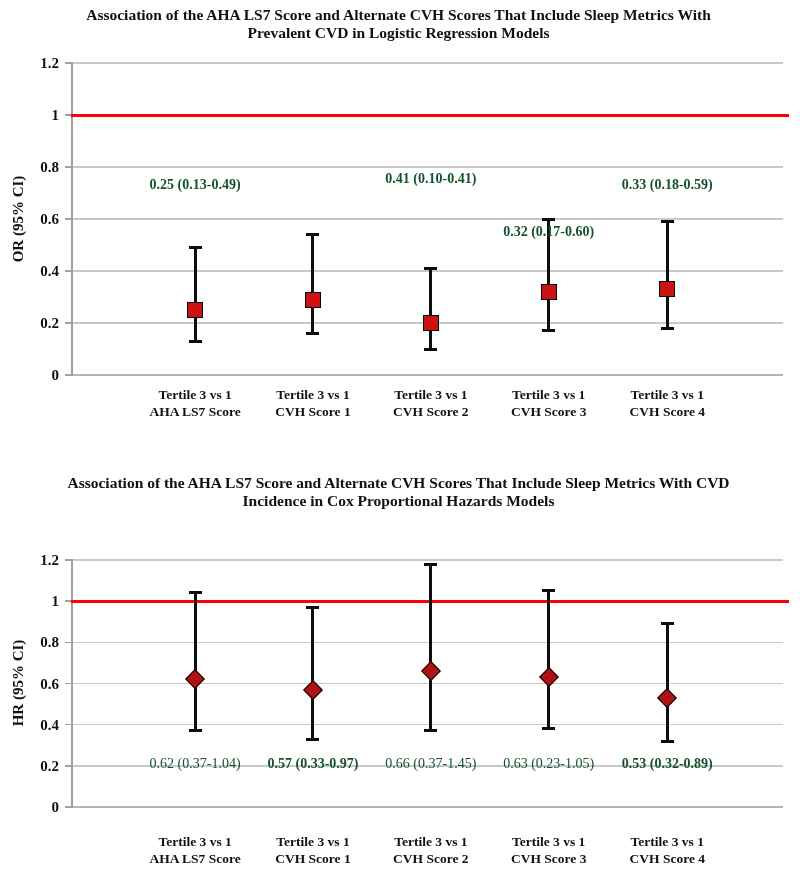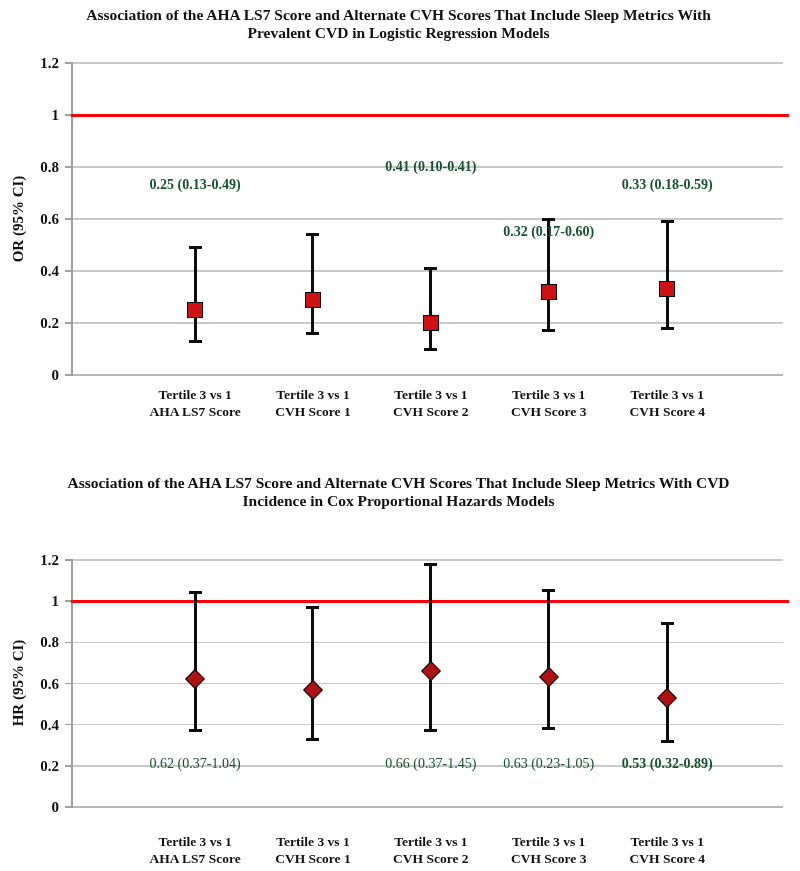--- a/index.html
+++ b/index.html
@@ -129,21 +129,21 @@
       <div class="eb-cap" style="left: 306.48px; width: 13px; top: 331.9px; height: 3px; background: rgb(13, 13, 13);"></div>
       <div class="marker square" style="left: 304.98px; top: 291.6px; width: 16px; height: 16px; background: rgb(206, 17, 17);"></div>
       <div class="cat-label" style="left: 232.98px; top: 386px;">
         <div>Tertile 3 vs 1</div>
         <div>CVH Score 1</div>
       </div>
       <div class="eb-line" style="left: 429.34px; width: 3px; top: 268.4px; height: 80.6px; background: rgb(13, 13, 13);"></div>
       <div class="eb-cap" style="left: 424.34px; width: 13px; top: 266.9px; height: 3px; background: rgb(13, 13, 13);"></div>
       <div class="eb-cap" style="left: 424.34px; width: 13px; top: 347.5px; height: 3px; background: rgb(13, 13, 13);"></div>
       <div class="marker square" style="left: 422.84px; top: 315px; width: 16px; height: 16px; background: rgb(206, 17, 17);"></div>
-      <div class="pt-label bold" style="left: 345.84px; top: 157px;">0.41 (0.10-0.41)</div>
+      <div class="pt-label bold" style="left: 345.84px; top: 169px;">0.41 (0.10-0.41)</div>
       <div class="cat-label" style="left: 350.84px; top: 386px;">
         <div>Tertile 3 vs 1</div>
         <div>CVH Score 2</div>
       </div>
       <div class="eb-line" style="left: 547.2px; width: 3px; top: 219px; height: 111.8px; background: rgb(13, 13, 13);"></div>
       <div class="eb-cap" style="left: 542.2px; width: 13px; top: 217.5px; height: 3px; background: rgb(13, 13, 13);"></div>
       <div class="eb-cap" style="left: 542.2px; width: 13px; top: 329.3px; height: 3px; background: rgb(13, 13, 13);"></div>
       <div class="marker square" style="left: 540.7px; top: 283.8px; width: 16px; height: 16px; background: rgb(206, 17, 17);"></div>
       <div class="pt-label bold" style="left: 463.7px; top: 175px; margin-top: 47px;">0.32 (0.17-0.60)</div>
       <div class="cat-label" style="left: 468.7px; top: 386px;">
@@ -193,20 +193,21 @@
       <div class="marker diamond" style="left: 188.12px; top: 212.383px; width: 14px; height: 14px; background: rgb(176, 17, 17);"></div>
       <div class="pt-label" style="left: 110.12px; top: 294px;">0.62 (0.37-1.04)</div>
       <div class="cat-label" style="left: 115.12px; top: 373px;">
         <div>Tertile 3 vs 1</div>
         <div>AHA LS7 Score</div>
       </div>
       <div class="eb-line" style="left: 311.48px; width: 3px; top: 147.342px; height: 131.733px; background: rgb(13, 13, 13);"></div>
       <div class="eb-cap" style="left: 306.48px; width: 13px; top: 145.842px; height: 3px; background: rgb(13, 13, 13);"></div>
       <div class="eb-cap" style="left: 306.48px; width: 13px; top: 277.575px; height: 3px; background: rgb(13, 13, 13);"></div>
       <div class="marker diamond" style="left: 305.98px; top: 222.675px; width: 14px; height: 14px; background: rgb(176, 17, 17);"></div>
+      <div class="pt-label bold" style="left: 227.98px; top: 294px;">0.57 (0.33-0.97)</div>
       <div class="cat-label" style="left: 232.98px; top: 373px;">
         <div>Tertile 3 vs 1</div>
         <div>CVH Score 1</div>
       </div>
       <div class="eb-line" style="left: 429.34px; width: 3px; top: 104.117px; height: 166.725px; background: rgb(13, 13, 13);"></div>
       <div class="eb-cap" style="left: 424.34px; width: 13px; top: 102.617px; height: 3px; background: rgb(13, 13, 13);"></div>
       <div class="eb-cap" style="left: 424.34px; width: 13px; top: 269.342px; height: 3px; background: rgb(13, 13, 13);"></div>
       <div class="marker diamond" style="left: 423.84px; top: 204.15px; width: 14px; height: 14px; background: rgb(176, 17, 17);"></div>
       <div class="pt-label" style="left: 345.84px; top: 294px;">0.66 (0.37-1.45)</div>
       <div class="cat-label" style="left: 350.84px; top: 373px;">

